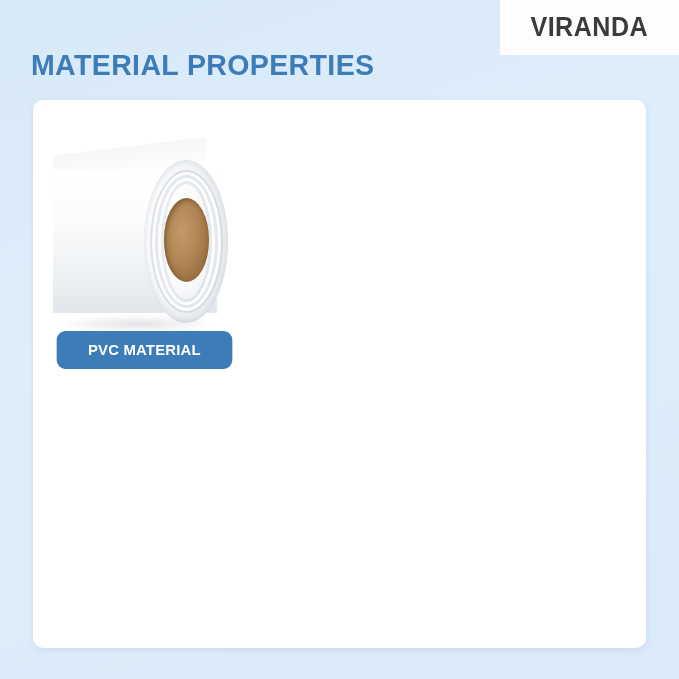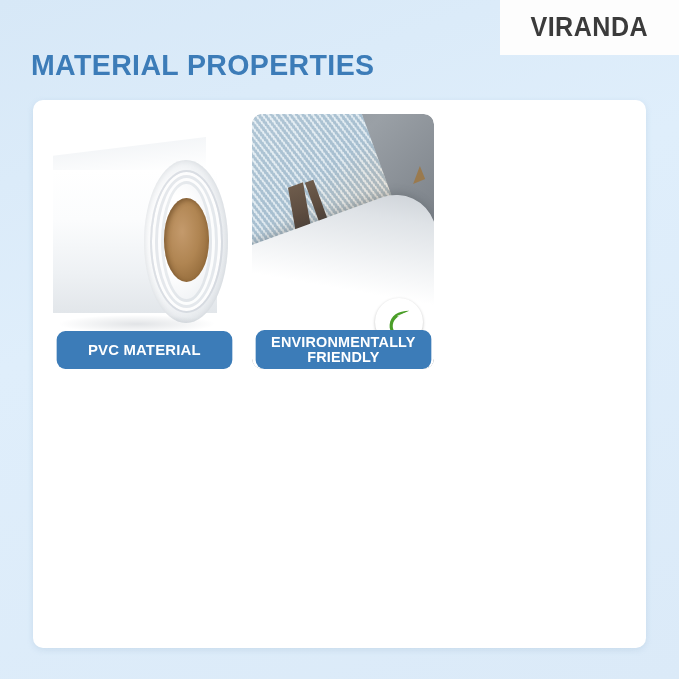--- a/index.html
+++ b/index.html
@@ -386,41 +386,19 @@
         <div class="roll-top"></div>
         <div class="roll-body"></div>
         <div class="roll-end"></div>
         <div class="roll-rings"></div>
         <div class="roll-core"></div>
         <div class="roll-shadow"></div>
       </div>
       <div class="label">PVC MATERIAL</div>
     </div>
 
-    <div class="card">
-      <div class="photo eco-bg">
-        <div class="eco-print"></div>
-        <div class="eco-dock"></div>
-        <div class="eco-dock2"></div>
-        <div class="eco-roll"></div>
-        <div class="eco-tip"></div>
-        <div class="eco-badge">
-          <svg width="30" height="30" viewBox="0 0 32 32" aria-hidden="true">
-            <path d="M27 4C15 4 7 9 6 19c-.4 4 1 7 3 9l2-2c-1-2-2-4-1.6-7.2C10.5 12 17 8 27 4z" fill="#4a9e28"></path>
-            <path d="M26.2 5.2c-7.5 3-12.4 7-14.2 13.4" stroke="#ffffff" stroke-width="1.1" fill="none"></path>
-            <path d="M22 7.2l-7.6 2.4M24 10l-9 3.4M24.6 13.4l-9.6 3.6M24 16.8l-9.6 3.2" stroke="#ffffff" stroke-width="0.9" fill="none"></path>
-          </svg>
-        </div>
-      </div>
-      <div class="label two-line">
-        <span>
-          <span>ENVIRONMENTALLY</span><br>
-          <span>FRIENDLY</span>
-        </span>
-      </div>
-    </div>
 
 
 
 
 
   </div>
 </div>
 
 </body></html>

